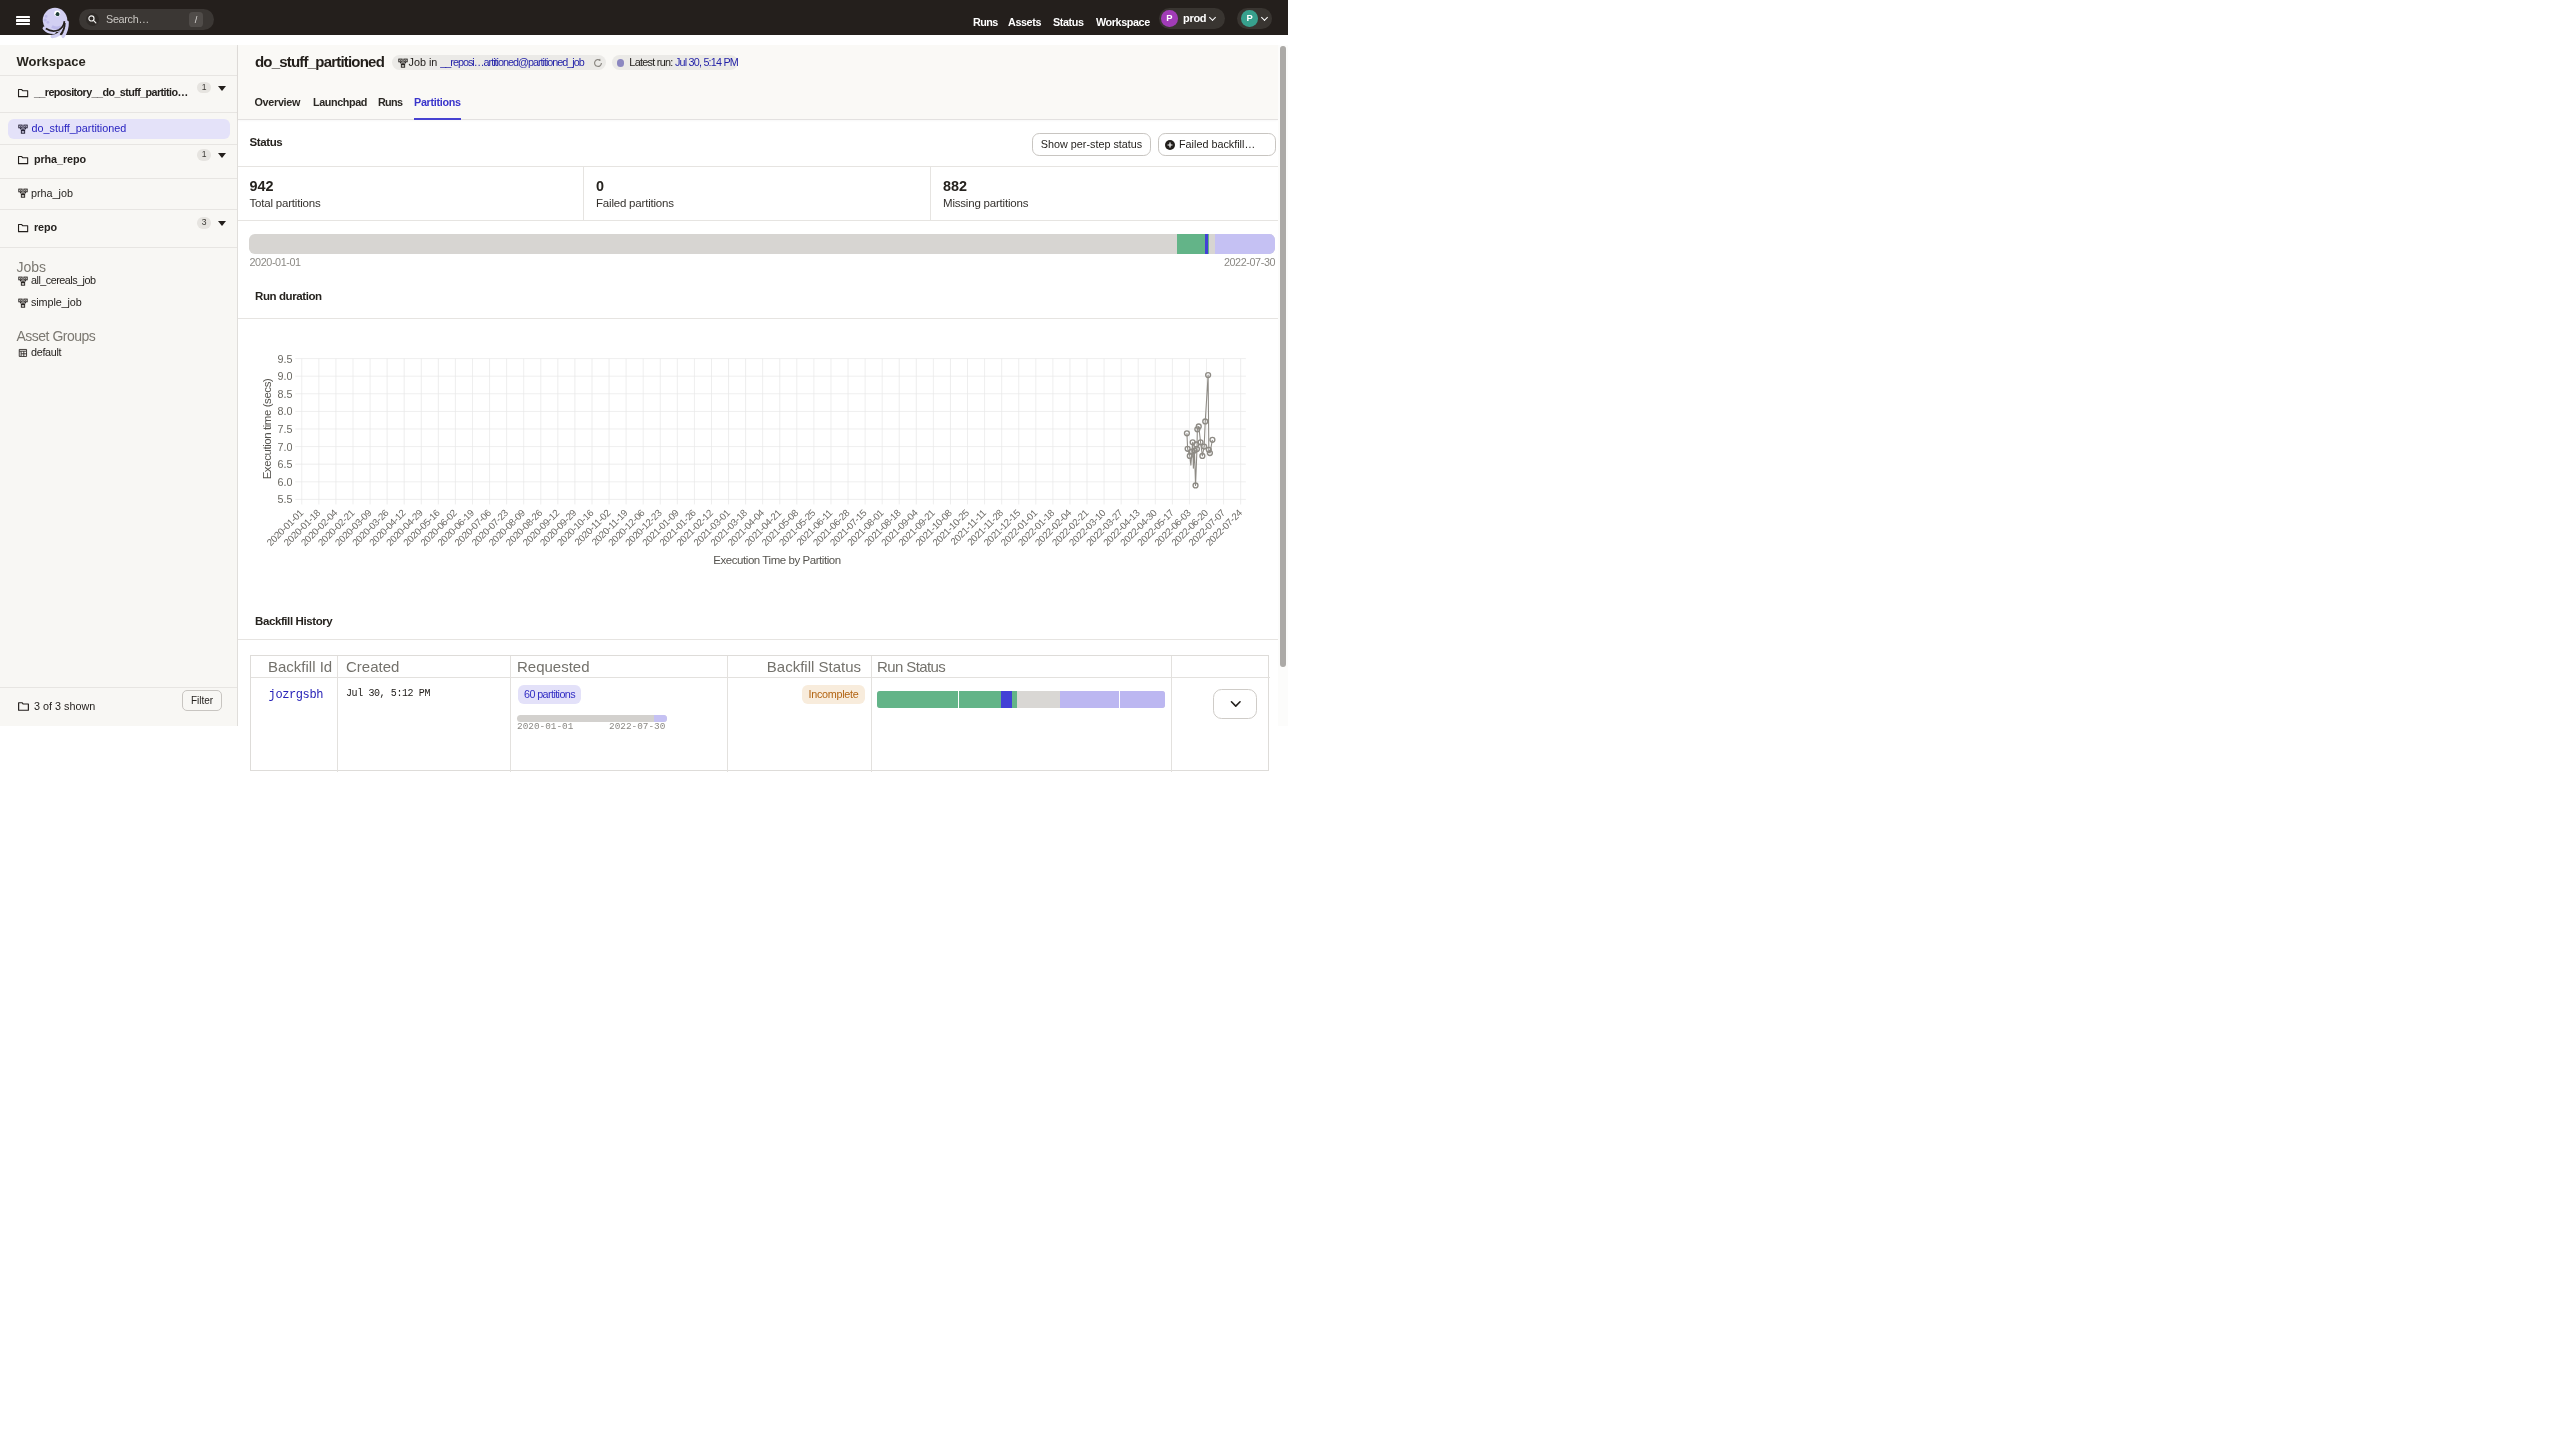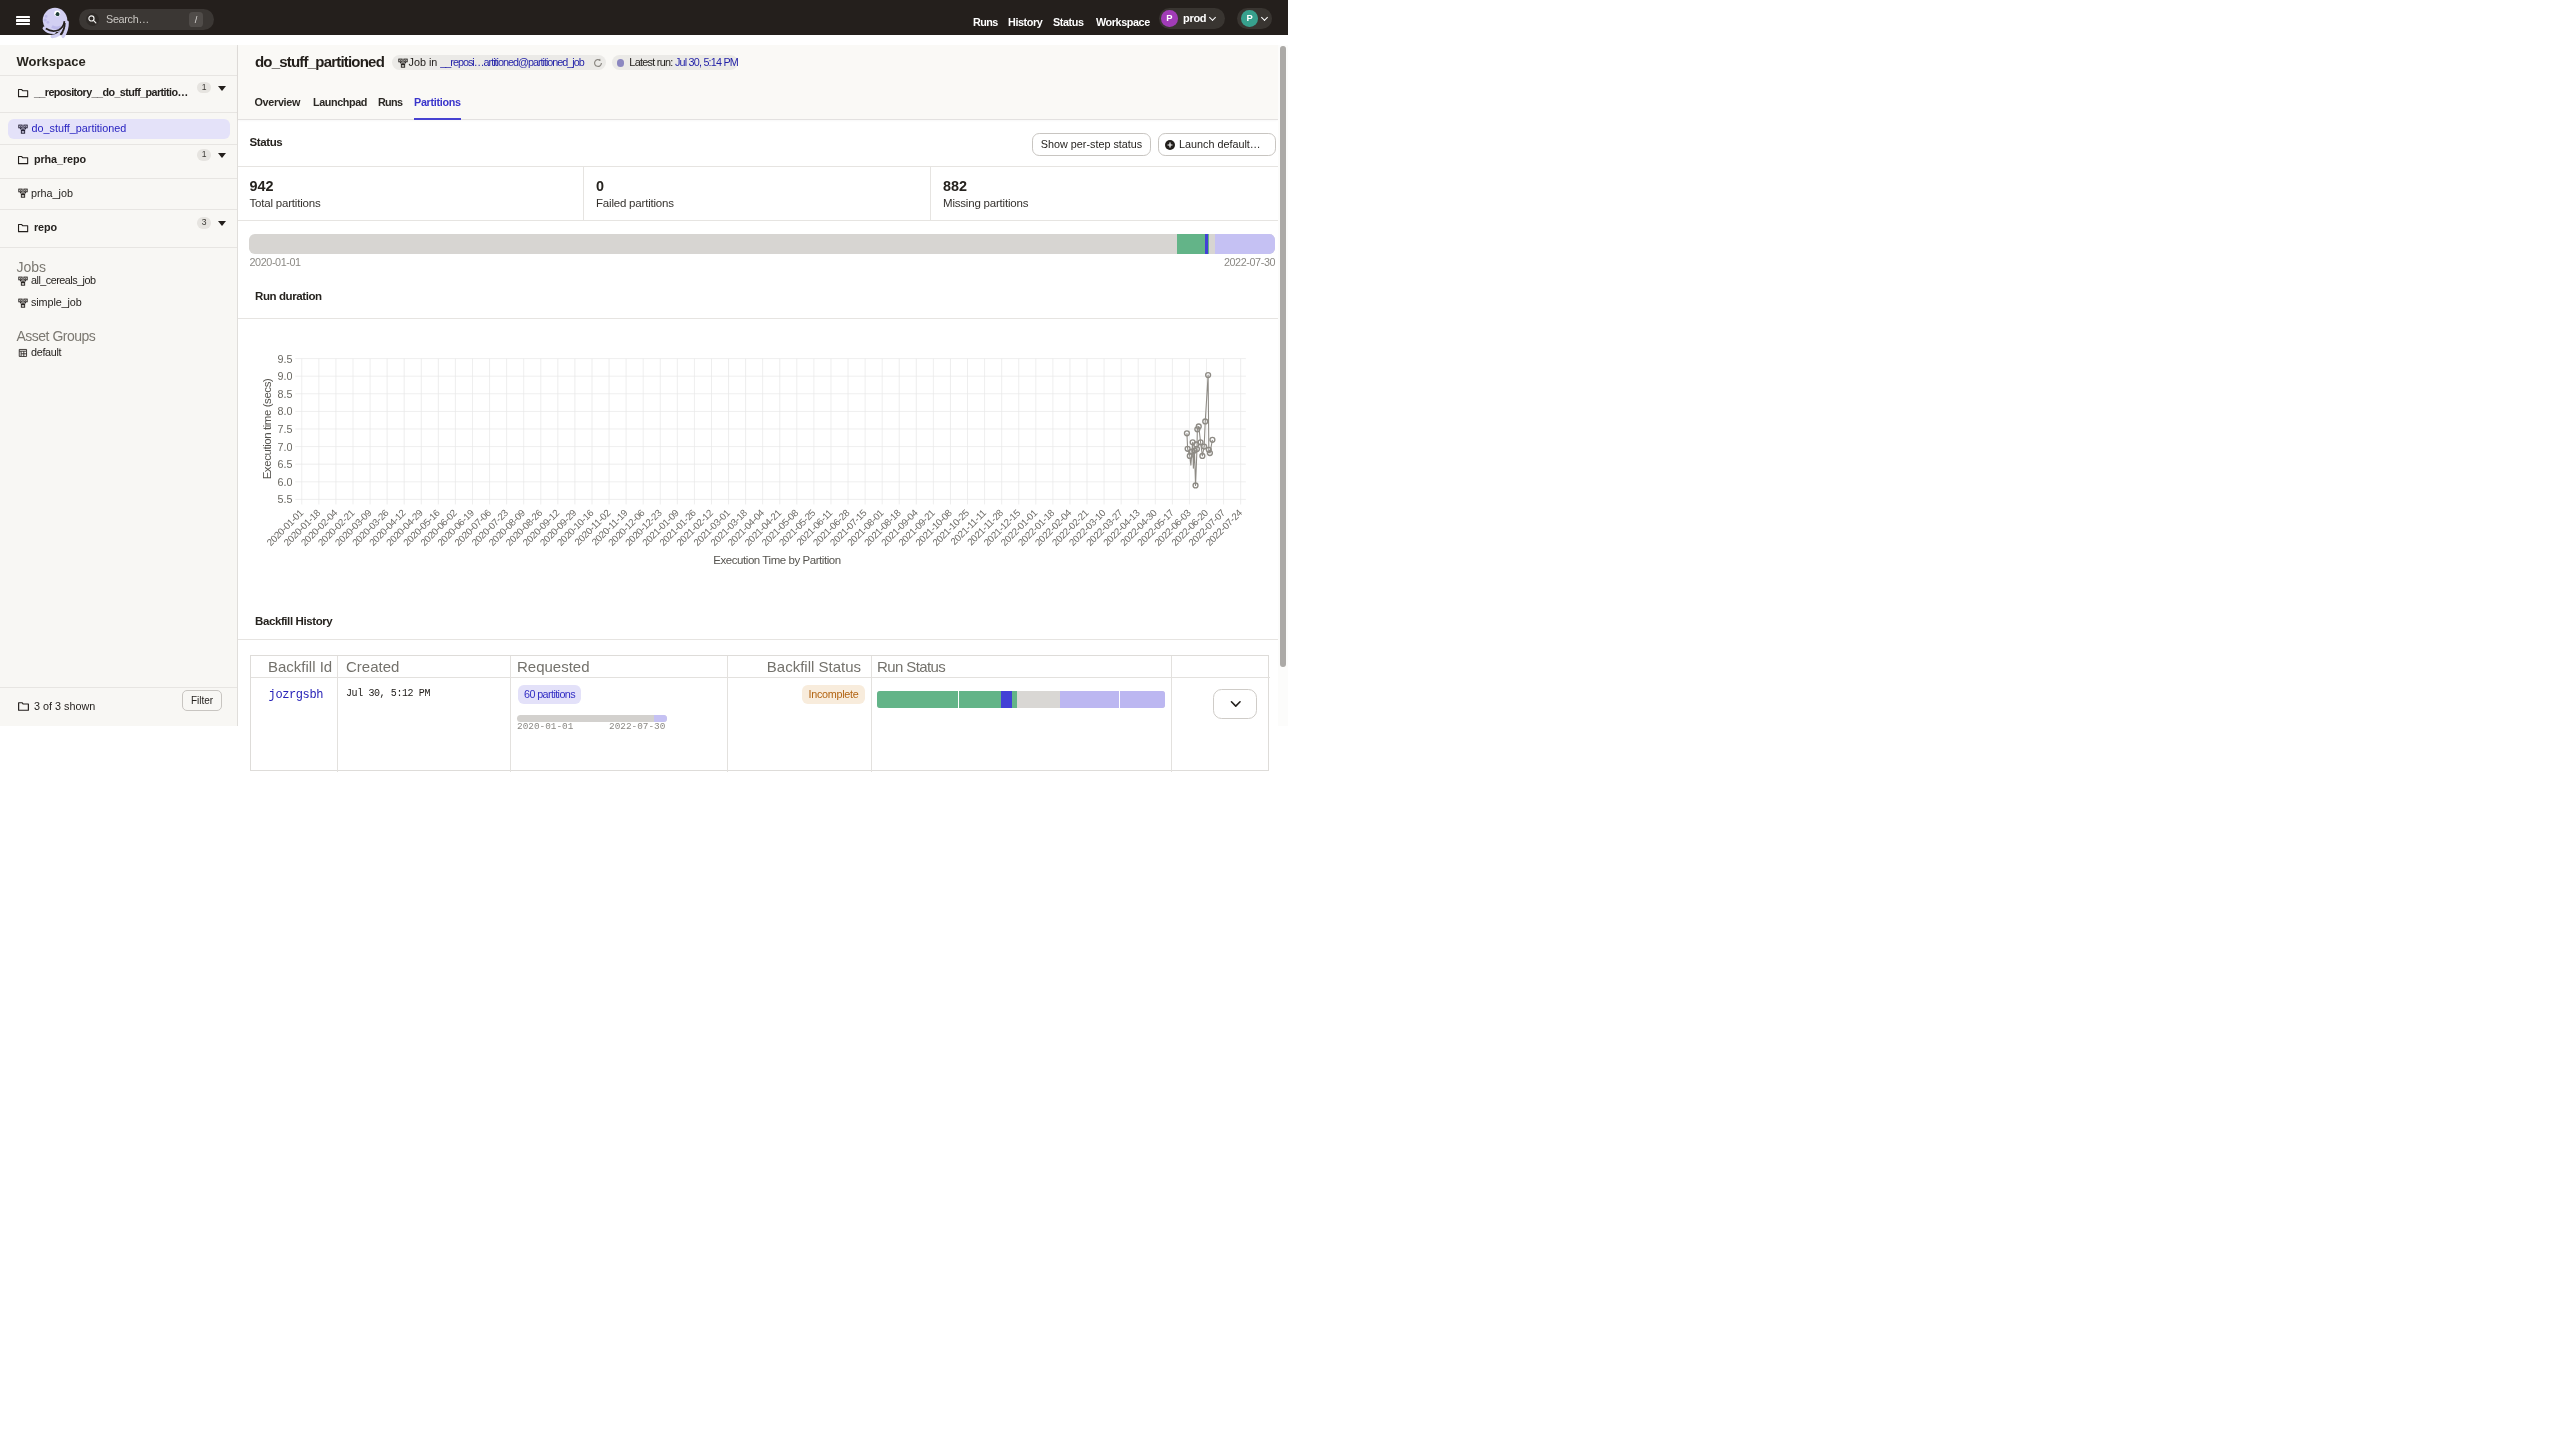--- a/index.html
+++ b/index.html
@@ -89,21 +89,21 @@
     <div class="circ"></div>
     <svg class="abs" style="left:9.4px; top:6.8px;" width="8.6" height="8.6" viewBox="0 0 12 12">
       <circle cx="4.8" cy="4.8" r="3.6" fill="none" stroke="#f2f1ef" stroke-width="1.6"></circle>
       <line x1="7.6" y1="7.6" x2="11" y2="11" stroke="#f2f1ef" stroke-width="1.6" stroke-linecap="round"></line>
     </svg>
     <div class="abs" style="left:27px; top:4.7px; font-size:10.8px; letter-spacing:-0.3px;">Search…</div>
     <div id="slash">/</div>
   </div>
 
   <div class="navlink" style="left:973px; letter-spacing:-0.6px;">Runs</div>
-  <div class="navlink" style="left:1008px;">History</div>
+  <div class="navlink" style="left:1008px;">Assets</div>
   <div class="navlink" style="left:1053px;">Status</div>
   <div class="navlink" style="left:1096px;">Workspace</div>
 
   <div class="pill" style="left:1159px; width:66px;">
     <div class="avatar" style="left:2.2px; background:#a13cb7;">P</div>
     <div class="abs" style="left:24px; top:0; line-height:21px; color:#fff; font-size:11px; font-weight:700; letter-spacing:-0.3px;">prod</div>
     <div class="chev" style="left:51px;"></div>
   </div>
   <div class="pill" style="left:1237px; width:35px;">
     <div class="avatar" style="left:4.3px; background:#37a08d;">P</div>
@@ -261,21 +261,21 @@
     <div class="abs" style="left:176px; top:73px; width:47px; height:2.2px; background:#4742d1;"></div>
   </div>
 
   <div class="abs hdr" style="left:11.5px; top:91px;">Status</div>
   <div class="btn" style="left:794px; width:119px; line-height:21.6px;">Show per-step status</div>
   <div class="btn" style="left:920px; width:118px; text-align:left;">
     <svg class="abs" style="left:5.8px; top:6.1px;" width="10" height="10" viewBox="0 0 14 14">
       <circle cx="7" cy="7" r="7" fill="#211e1b"></circle>
       <path d="M7 3.6 v6.8 M3.6 7 h6.8" stroke="#fff" stroke-width="1.7"></path>
     </svg>
-    <span style="margin-left:20px; line-height:21.6px; display:inline-block;">Launch default…</span>
+    <span style="margin-left:20px; line-height:21.6px; display:inline-block;">Failed backfill…</span>
   </div>
   <div class="abs" style="left:0; top:121px; width:100%; height:0.7px; background:#e6e4e1;"></div>
 
   <div class="statnum" style="left:11.5px;">942</div>
   <div class="statlab" style="left:11.5px;">Total partitions</div>
   <div class="vdiv" style="left:345px;"></div>
   <div class="statnum" style="left:358px;">0</div>
   <div class="statlab" style="left:358px;">Failed partitions</div>
   <div class="vdiv" style="left:692px;"></div>
   <div class="statnum" style="left:705px;">882</div>

